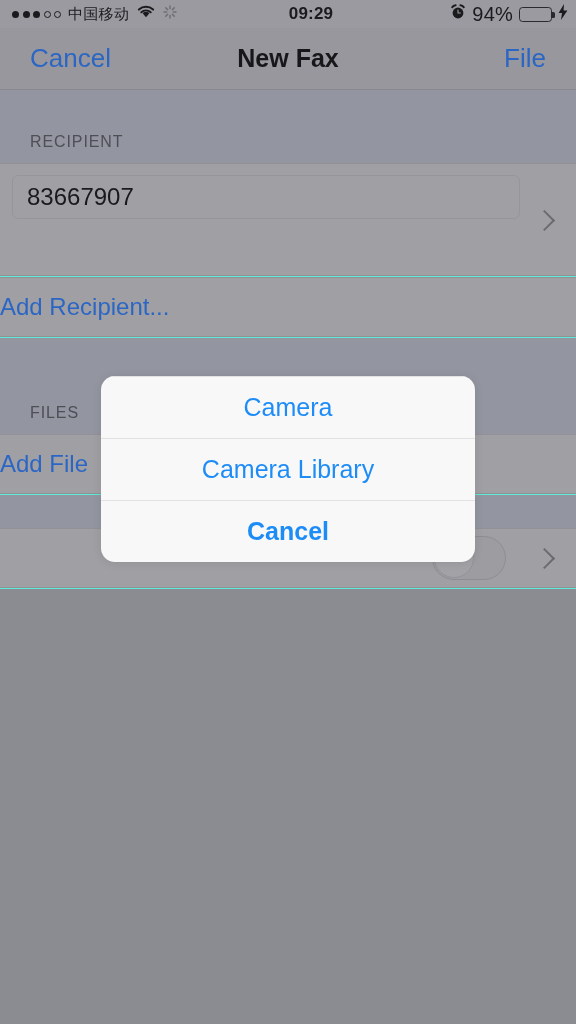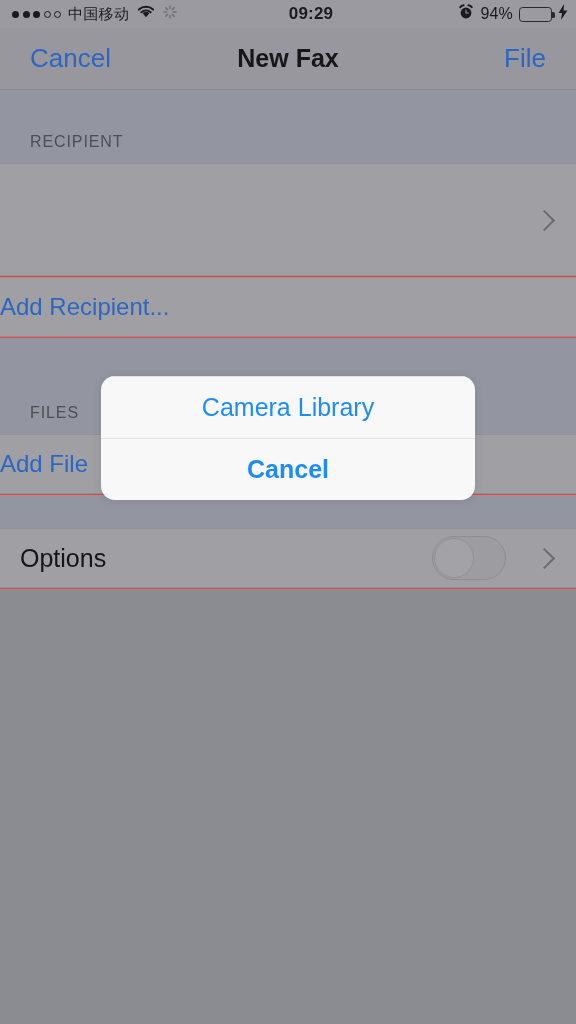--- a/index.html
+++ b/index.html
@@ -17,21 +17,21 @@
     position: relative;
     width: 576px;
     height: 1024px;
     overflow: hidden;
   }
 
   
   #app-layer {
     position: absolute;
     inset: 0;
-    background: #ef4444;
+    background: #5eead4;
   }
 
   
   #status-bar {
     position: absolute;
     left: 0; top: 0;
     width: 576px; height: 28px;
     background: #9a9aa0;
     display: flex;
     align-items: center;
@@ -57,21 +57,21 @@
   .sig-dots { display: flex; align-items: center; gap: 3.5px; }
   .dot {
     width: 7px; height: 7px; border-radius: 50%;
     background: #1b1b1d;
   }
   .dot.hollow {
     background: transparent;
     border: 1.3px solid #1b1b1d;
   }
   .carrier { font-size: 15px; letter-spacing: .3px; }
-  .pct { font-size: 16px; letter-spacing: .2px; }
+  .pct { font-size: 20px; letter-spacing: .2px; }
 
   .batt {
     position: relative;
     width: 33px; height: 15px;
     border: 1.4px solid #2a2a2e;
     border-radius: 3.5px;
     padding: 1.3px;
   }
   .batt::after {
     content: "";
@@ -319,48 +319,49 @@
 
     <div id="nav-bar">
       <span id="nav-cancel">Cancel</span>
       <span id="nav-title">New Fax</span>
       <span id="nav-send">File</span>
     </div>
 
     <div class="section-header" style="top:90px;height:73px;">RECIPIENT</div>
 
     <div class="tbl-row" id="recipient-row">
+      <div class="field-box" id="field-number">83667907</div>
       <span class="chevron" id="recipient-chevron"></span>
     </div>
 
     <div class="tbl-row" id="add-recipient-row">
       <span class="link-label">Add Recipient...</span>
     </div>
 
     <div class="gap-row" id="gap-1"></div>
 
     <div class="section-header" id="files-header">FILES</div>
 
     <div class="tbl-row" id="add-file-row">
       <span class="link-label">Add File</span>
     </div>
 
     <div class="gap-row" id="gap-2"></div>
 
     <div class="tbl-row" id="options-row">
-      <span id="options-label">Options</span>
       <span id="options-toggle">
         <span class="knob"></span>
       </span>
       <span class="chevron" id="options-chevron"></span>
     </div>
 
     <div id="gap-3"></div>
   </div>
 
   <div id="alert-backdrop">
     <div id="alert">
+      <div class="alert-btn">Camera</div>
       <div class="alert-btn">Camera Library</div>
       <div class="alert-btn bold">Cancel</div>
     </div>
   </div>
 
 </div>
 
 </body></html>

